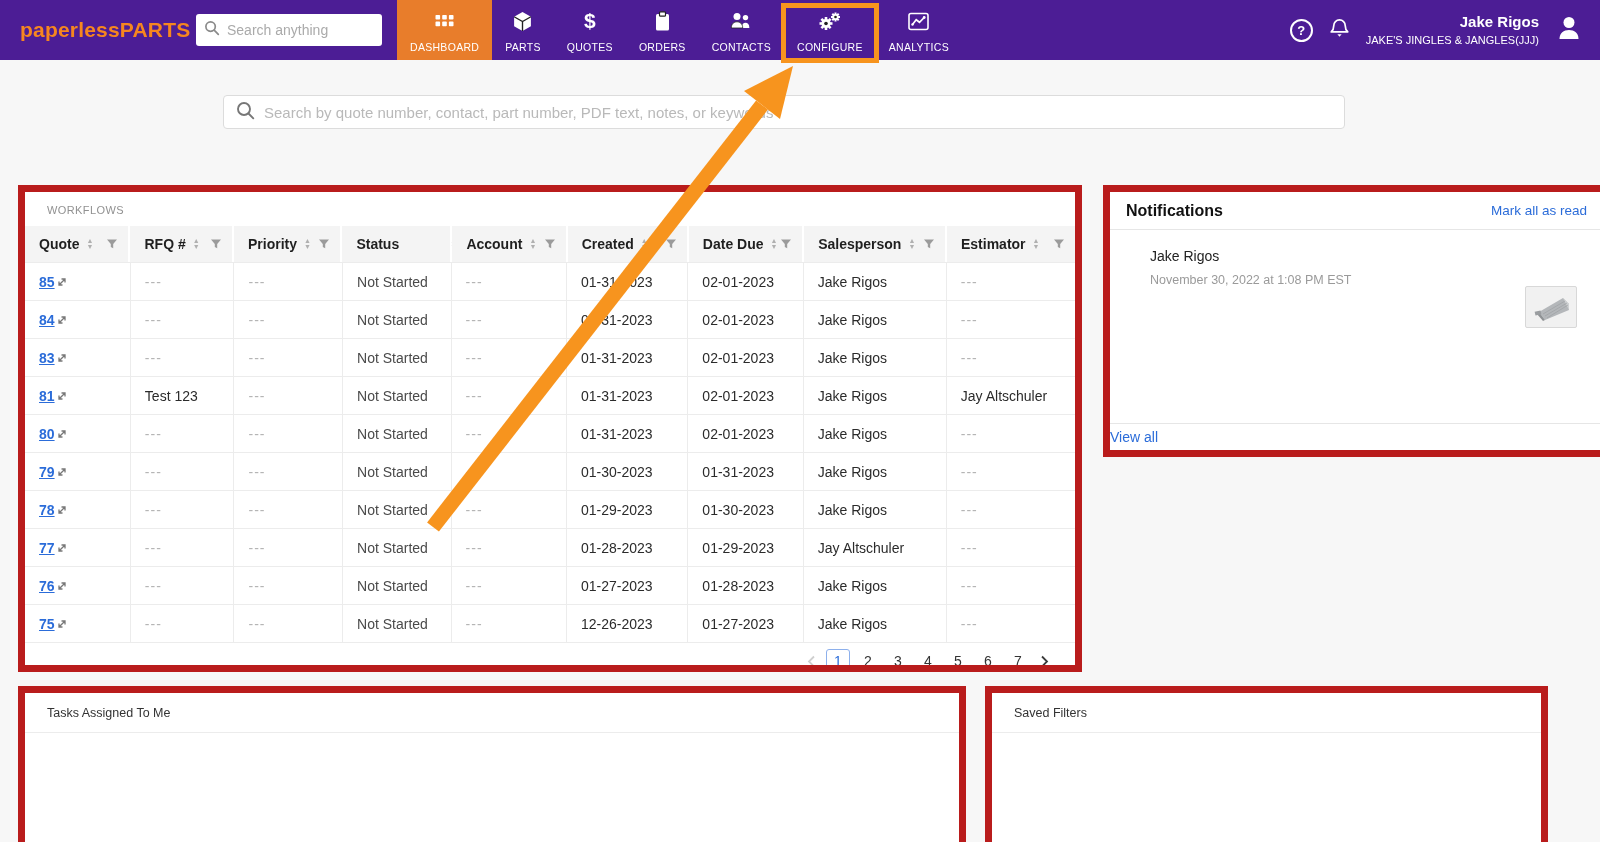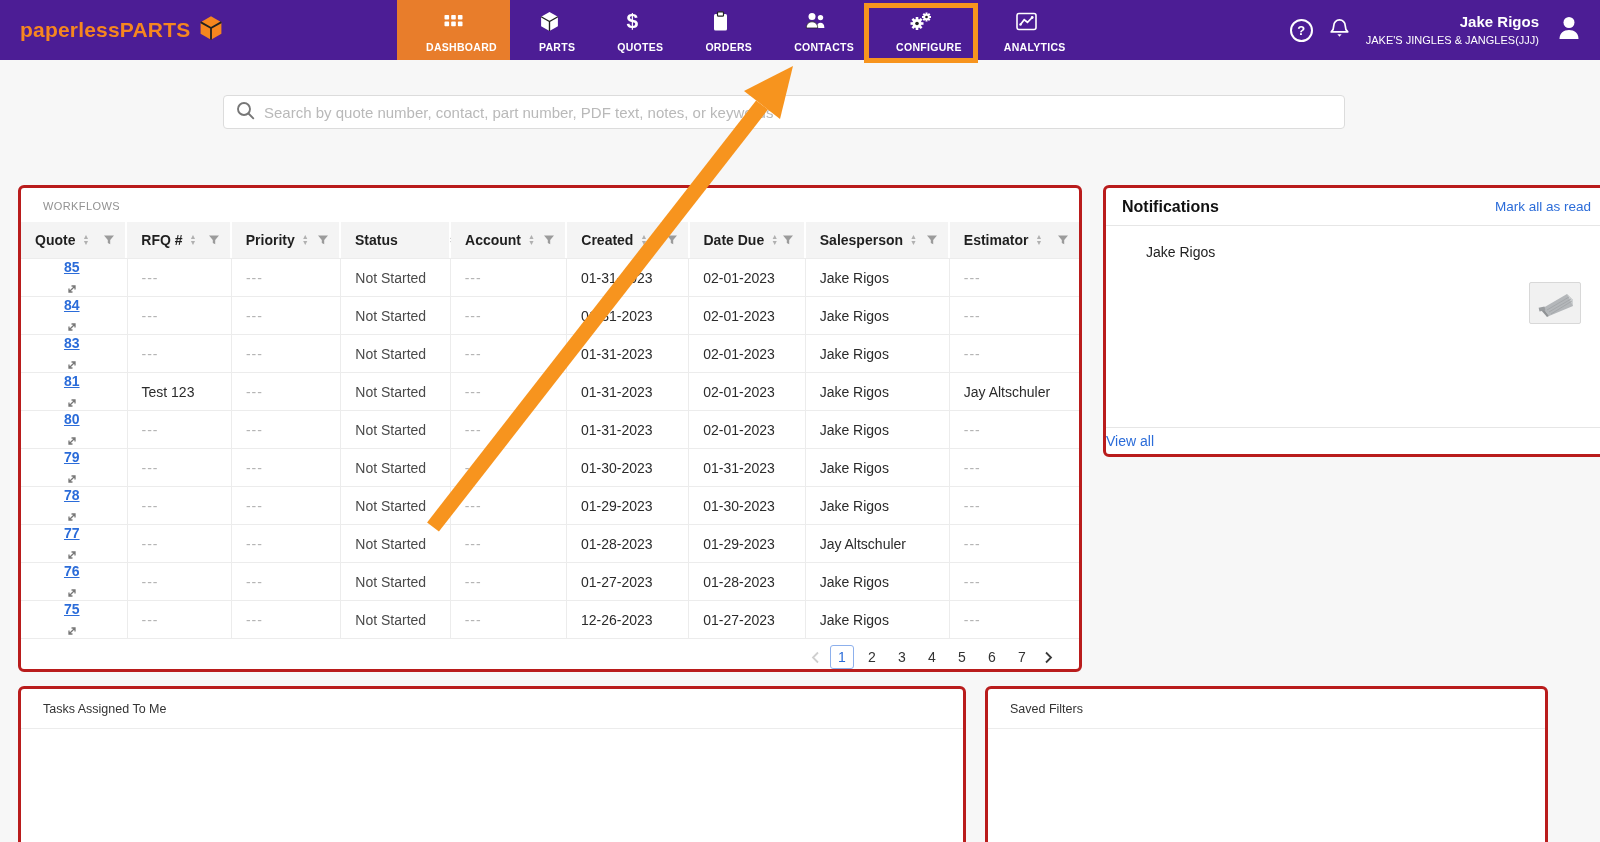--- a/index.html
+++ b/index.html
@@ -11,52 +11,52 @@
   .logo { position:absolute; left:20px; top:0; height:60px; display:flex; align-items:center; gap:8px; }
   .logo-text { font-size:21px; color:#F6861F; letter-spacing:.2px; }
   .logo-text .lt1 { font-weight:600; }
   .logo-text .lt2 { font-weight:800; }
   .nav-search { position:absolute; left:196px; top:14px; width:186px; height:32px; background:#fff; border-radius:3px; display:flex; align-items:center; padding:0 8px; gap:7px; }
   .nav-search input { border:none; outline:none; width:100%; font-size:14px; color:#333; font-family:"Liberation Sans", sans-serif; }
   .nav-search input::placeholder { color:#aaa; }
   .nav-tabs { position:absolute; left:397px; top:0; height:60px; display:flex; }
   .nav-tab { height:60px; padding:9px 13px 7px; display:flex; flex-direction:column; align-items:center; justify-content:space-between; color:#fff; cursor:pointer; position:relative; }
   .nav-tab .tab-icon { height:24px; display:flex; align-items:center; justify-content:center; }
-  .nav-tab .tab-label { font-size:10.5px; font-weight:700; letter-spacing:.3px; white-space:nowrap;margin-left:16px; }
+  .nav-tab .tab-label { font-size:10.5px; font-weight:400; letter-spacing:.3px; white-space:nowrap; }
   .nav-tab.active { background:#E87D2B; }
   .dollar-glyph { font-size:21px; font-weight:700; color:#fff; line-height:20px; }
   .cfg-highlight { position:absolute; top:3px; bottom:-3px; left:-3px; right:-3px; border:5px solid #F7941E; pointer-events:none; z-index:30; }
   .nav-right { position:absolute; right:16px; top:0; height:60px; display:flex; align-items:center; gap:15px; }
   .help-icon { width:23px; height:23px; border:2px solid #fff; border-radius:50%; color:#fff; font-size:13px; font-weight:700; display:flex; align-items:center; justify-content:center; }
   .user-block { text-align:right; color:#fff; line-height:1.35; }
   .user-name { font-size:15px; font-weight:700; }
   .user-company { font-size:11px; }
 
   
   .global-search { position:absolute; left:223px; top:95px; width:1122px; height:34px; background:#fff; border:1px solid #dcdcdc; border-radius:4px; display:flex; align-items:center; padding:0 12px; gap:9px; }
   .global-search input { border:none; outline:none; width:100%; font-size:15px; color:#333; font-family:"Liberation Sans", sans-serif; background:transparent; }
   .global-search input::placeholder { color:#b9b9b9; }
 
   
-  .card { position:absolute; background:#fff; border:3px solid #b91c1c; border-radius:6px; }
+  .card { position:absolute; background:#fff; border:7px solid #b91c1c; border-radius:0; }
 
   
   .wf-card { left:18px; top:185px; width:1064px; height:487px; overflow:hidden; }
   .wf-title { height:34px; padding:12px 0 0 22px; font-size:11px; color:#919191; letter-spacing:.4px; }
   .wf-header { display:flex; height:36px; background:#fff; }
   .wf-hcell { display:flex; align-items:center; background:#f4f4f4; border-right:2px solid #fff; padding-left:14px; }
   .wf-hcell:last-child { border-right:none; }
   .wf-hlabel { font-size:14px; font-weight:700; color:#1f1f1f; margin-right:7px; white-space:nowrap; }
   .sorter { display:flex; flex-direction:column; color:#b0b0b0; font-size:7px; line-height:6px; cursor:pointer; }
   .funnel { margin-left:auto; margin-right:10px; cursor:pointer; display:flex; }
   .wf-row { display:flex; height:38px; border-top:1px solid #ececec; font-size:14px; color:#2b2b2b; background:#fff; }
   .wf-cell { display:flex; align-items:center; padding-left:14px; border-right:1px solid #ececec; overflow:hidden; white-space:nowrap; }
   .wf-cell:last-child { border-right:none; }
   .c1{width:107px;} .c2{width:105px;} .c3{width:110px;} .c4{width:110px;gap:44px;} .c5{width:117px;} .c6{width:123px;} .c7{width:117px;} .c8{width:145px;} .c9{width:130px;}
-  .quote-cell { justify-content:space-between; padding-right:18px;flex-direction:column; }
+  .quote-cell { justify-content:flex-start; padding-right:18px; }
   .quote-link { color:#2B6CD9; font-weight:600; text-decoration:underline; cursor:pointer; }
   .muted { color:#b5b5b5; letter-spacing:1px; }
   .status-txt { color:#4a4a4a; }
   .expand-btn { cursor:pointer; display:flex; }
   .wf-pagination { height:37px; display:flex; align-items:center; justify-content:flex-end; gap:6px; padding-right:22px; border-top:1px solid #ececec; font-size:14px; }
   .pg-num { min-width:24px; text-align:center; padding:3px 4px; color:#333; cursor:pointer; }
   .pg-num.active { color:#2B6CD9; border:1px solid #8db0ec; border-radius:3px; }
   .pg-chev { display:flex; align-items:center; padding:0 4px; cursor:pointer; }
 
   
@@ -91,20 +91,29 @@
         <span class="lt1">paperless</span><span class="lt2">PARTS</span>
       </div>
       <span>
         <svg width="26" height="26" viewBox="0 0 20 20">
             <polygon points="10,1 18,5.5 18,14.5 10,19 2,14.5 2,5.5" fill="#F6861F"></polygon>
             <path d="M2 5.5 L10 10 L18 5.5 M10 10 L10 19" stroke="#212121" stroke-width="1.4" fill="none"></path>
           </svg>
       </span>
     </div>
 
+    <div class="nav-search">
+      <span>
+        <svg width="16" height="16" viewBox="0 0 17 17">
+            <circle cx="7" cy="7" r="5" stroke="#8a8a8a" stroke-width="1.8" fill="none"></circle>
+            <line x1="10.8" y1="10.8" x2="15.2" y2="15.2" stroke="#8a8a8a" stroke-width="1.8" stroke-linecap="round"></line>
+          </svg>
+      </span>
+      <input type="text" placeholder="Search anything" style="">
+    </div>
 
     <div class="nav-tabs">
       <div class="nav-tab active">
         <span class="tab-icon">
           <svg width="21" height="16" viewBox="0 0 21 16">
               <g fill="#fff">
                 <rect x="1.5" y="2" width="4.6" height="4.6" rx="0.8"></rect>
                 <rect x="8.2" y="2" width="4.6" height="4.6" rx="0.8"></rect>
                 <rect x="14.9" y="2" width="4.6" height="4.6" rx="0.8"></rect>
                 <rect x="1.5" y="8.6" width="4.6" height="4.6" rx="0.8"></rect>
@@ -538,20 +547,21 @@
     </div>
   </div>
 
   <div class="card notif-card">
     <div class="notif-head">
       <span class="notif-title">Notifications</span>
       <span class="blue-link">Mark all as read</span>
     </div>
     <div class="notif-body">
       <div class="notif-item-author">Jake Rigos</div>
+      <div class="notif-item-time">November 30, 2022 at 1:08 PM EST</div>
       <div class="notif-thumb">
         <svg width="44" height="34" viewBox="0 0 44 34">
           <polygon points="10,22 34,8 40,14 40,20 16,30" fill="#b4b7ba"></polygon>
           <polygon points="10,22 16,30 14,31 8,24" fill="#8f9295"></polygon>
           <polygon points="34,8 40,14 40,20 38,16" fill="#cfd2d4"></polygon>
           <rect x="6" y="21" width="6" height="4" fill="#9a9da0" transform="rotate(-12 9 23)"></rect>
           <g stroke="#9ea1a4" stroke-width="0.7">
               <line x1="14" y1="24" x2="36" y2="11"></line>
               <line x1="16" y1="26" x2="38" y2="13"></line>
               <line x1="18" y1="28" x2="39" y2="15"></line>

